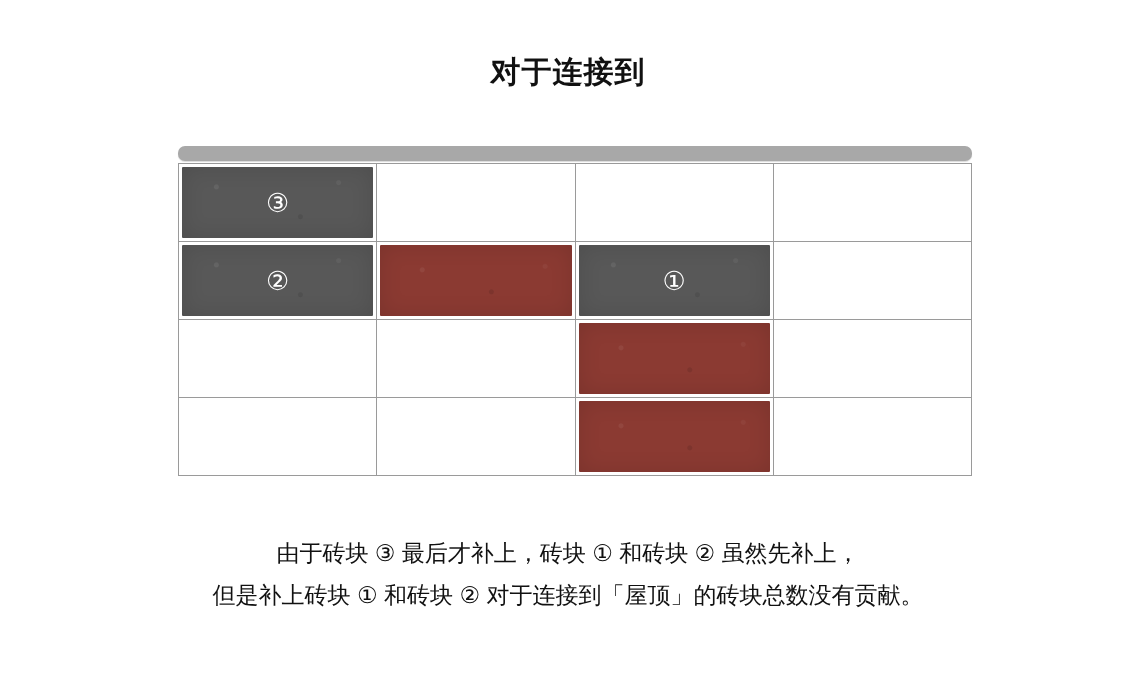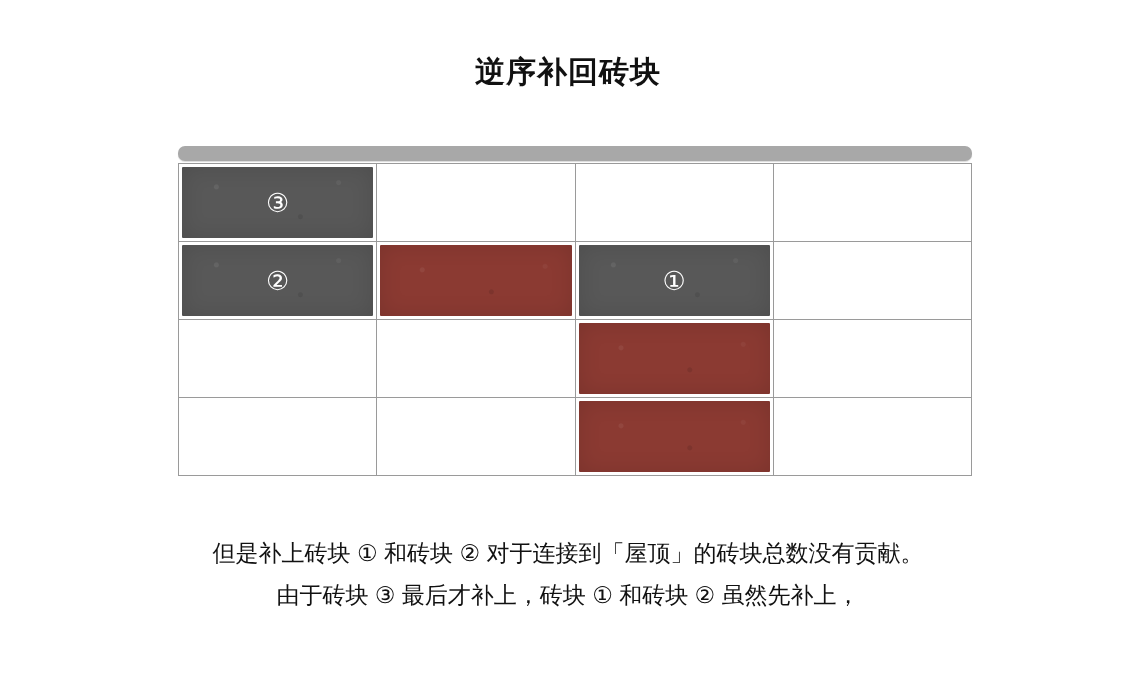--- a/index.html
+++ b/index.html
@@ -110,21 +110,21 @@
   .caption .line {
     display: block;
     white-space: nowrap;
   }
 </style>
 </head>
 <body>
 
 <div class="page">
 
-  <div class="title">逆序补回砖块</div>
+  <div class="title">对于连接到</div>
 
   <div class="roof"></div>
 
   <div class="grid">
 
     <div class="cell">
       <div class="brick grey">
         <span class="label">③</span>
       </div>
     </div>
@@ -157,17 +157,17 @@
     <div class="cell"></div>
     <div class="cell"></div>
     <div class="cell">
       <div class="brick red"></div>
     </div>
     <div class="cell"></div>
 
   </div>
 
   <div class="caption">
+    <span class="line">由于砖块 ③ 最后才补上，砖块 ① 和砖块 ② 虽然先补上，</span>
     <span class="line">但是补上砖块 ① 和砖块 ② 对于连接到「屋顶」的砖块总数没有贡献。</span>
-    <span class="line">由于砖块 ③ 最后才补上，砖块 ① 和砖块 ② 虽然先补上，</span>
   </div>
 
 </div>
 
 </body></html>

